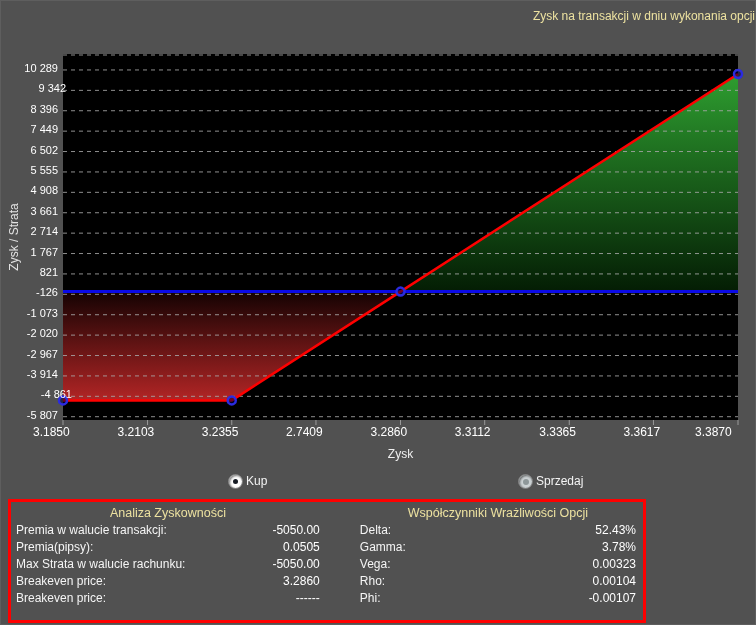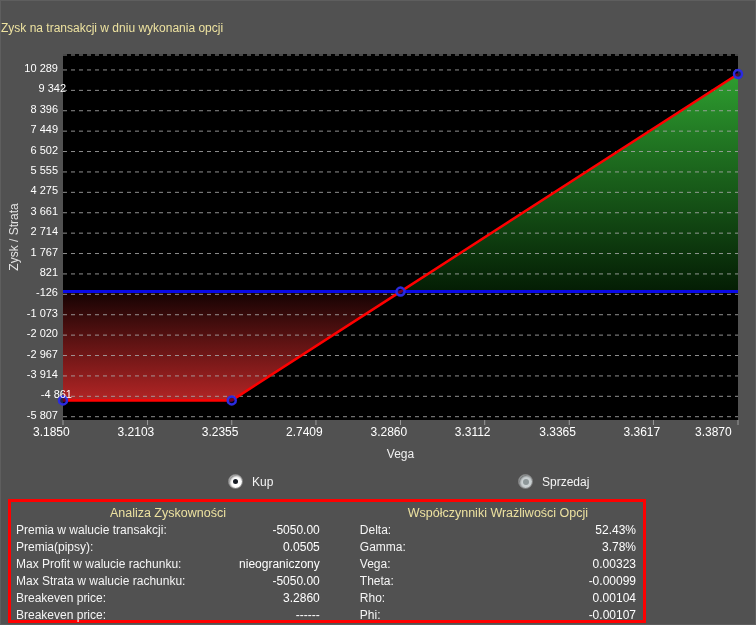--- a/index.html
+++ b/index.html
@@ -1,36 +1,36 @@
 <!DOCTYPE html>
 <html><head>
 <meta charset="utf-8">
 <style>
   html,body{margin:0;padding:0;background:#515151;}
   body{width:756px;height:625px;position:relative;overflow:hidden;
        font-family:"Liberation Sans",sans-serif;color:#f2f2f2;}
   .window{position:absolute;inset:0;background:#515151;border:1px solid #5e5e5e;}
 
-  .chart-title{position:absolute;top:20px;left:0;width:100%;text-align:left;
+  .chart-title{position:absolute;top:8px;left:0;width:100%;text-align:right;
                font-size:12px;color:#ede2a0;}
 
   .y-axis-title{position:absolute;left:0;top:53px;width:26px;height:366px;
                 display:flex;align-items:center;justify-content:center;}
   .y-axis-title span{transform:rotate(-90deg);white-space:nowrap;font-size:12px;color:#e3e3e3;}
 
   .plot{position:absolute;left:62px;top:53px;width:675px;height:366px;background:#000;}
   .plot svg{overflow:visible;display:block;}
 
   .ylab{position:absolute;left:0;width:57px;text-align:right;font-size:11px;color:#fff;}
   .xlab{position:absolute;top:424px;width:60px;text-align:left;font-size:12px;color:#fff;}
 
   .x-axis-title{position:absolute;top:446px;left:62px;width:675px;text-align:center;
                 font-size:12px;color:#f0f0f0;}
 
-  .radio-group{position:absolute;top:473px;display:flex;align-items:center;gap:9px;cursor:default;}
+  .radio-group{position:absolute;top:473px;display:flex;align-items:flex-start;gap:3px;cursor:default;}
   .radio-group.kup{left:227px;}
   .radio-group.sprzedaj{left:517px;}
   .radio-circle{width:13px;height:13px;border-radius:50%;background:#fff;
                 border:1px solid #7a7a7a;box-shadow:inset 1px 1px 2px rgba(0,0,0,.5);
                 display:flex;align-items:center;justify-content:center;}
   .radio-circle .dot{width:5px;height:5px;border-radius:50%;background:transparent;}
   .radio-circle.checked .dot{background:#161b24;}
   .radio-circle.muted{background:#ccd2d4;}
   .radio-circle.muted .dot{background:#8e9799;width:6px;height:6px;}
   .radio-label{font-size:12px;color:#f4f4f4;}
@@ -107,21 +107,21 @@
       </svg>
   </div>
 
   <div id="y-labels">
       <div class="ylab" style="top: 60.9627px;">10 289</div>
       <div class="ylab" style="top: 81.363px; padding-left: 8px;">9 342</div>
       <div class="ylab" style="top: 101.742px;">8 396</div>
       <div class="ylab" style="top: 122.142px;">7 449</div>
       <div class="ylab" style="top: 142.543px;">6 502</div>
       <div class="ylab" style="top: 162.943px;">5 555</div>
-      <div class="ylab" style="top: 183.343px;">4 275</div>
+      <div class="ylab" style="top: 183.343px;">4 908</div>
       <div class="ylab" style="top: 203.744px;">3 661</div>
       <div class="ylab" style="top: 224.144px;">2 714</div>
       <div class="ylab" style="top: 244.544px;">1 767</div>
       <div class="ylab" style="top: 264.923px;">821</div>
       <div class="ylab" style="top: 285.323px;">-126</div>
       <div class="ylab" style="top: 305.724px;">-1 073</div>
       <div class="ylab" style="top: 326.124px;">-2 020</div>
       <div class="ylab" style="top: 346.525px;">-2 967</div>
       <div class="ylab" style="top: 366.925px;">-3 914</div>
       <div class="ylab" style="top: 387.325px; padding-left: 14px;">-4 861</div>
@@ -132,21 +132,21 @@
       <div class="xlab" style="left: 116.542px;">3.2103</div>
       <div class="xlab" style="left: 200.75px;">3.2355</div>
       <div class="xlab" style="left: 284.958px;">2.7409</div>
       <div class="xlab" style="left: 369.5px;">3.2860</div>
       <div class="xlab" style="left: 453.708px;">3.3112</div>
       <div class="xlab" style="left: 538.25px;">3.3365</div>
       <div class="xlab" style="left: 622.458px;">3.3617</div>
       <div class="xlab" style="left: 694px;">3.3870</div>
     </div>
 
-  <div class="x-axis-title">Vega</div>
+  <div class="x-axis-title">Zysk</div>
 
   <div class="radio-group kup">
     <span class="radio-circle checked" id="radio-kup-circle">
         <span class="dot"></span>
       </span>
     <span class="radio-label">Kup</span>
   </div>
 
   <div class="radio-group sprzedaj">
     <span class="radio-circle muted" id="radio-sprzedaj-circle">
@@ -160,24 +160,20 @@
       <div class="panel-header">Analiza Zyskowności</div>
       <div class="prow">
         <span class="lbl">Premia w walucie transakcji:</span>
         <span class="val">-5050.00</span>
       </div>
       <div class="prow">
         <span class="lbl">Premia(pipsy):</span>
         <span class="val">0.0505</span>
       </div>
       <div class="prow">
-        <span class="lbl">Max Profit w walucie rachunku:</span>
-        <span class="val">nieograniczony</span>
-      </div>
-      <div class="prow">
         <span class="lbl">Max Strata w walucie rachunku:</span>
         <span class="val">-5050.00</span>
       </div>
       <div class="prow">
         <span class="lbl">Breakeven price:</span>
         <span class="val">3.2860</span>
       </div>
       <div class="prow">
         <span class="lbl">Breakeven price:</span>
         <span class="val">------</span>
@@ -191,24 +187,20 @@
       </div>
       <div class="prow">
         <span class="lbl">Gamma:</span>
         <span class="val">3.78%</span>
       </div>
       <div class="prow">
         <span class="lbl">Vega:</span>
         <span class="val">0.00323</span>
       </div>
       <div class="prow">
-        <span class="lbl">Theta:</span>
-        <span class="val">-0.00099</span>
-      </div>
-      <div class="prow">
         <span class="lbl">Rho:</span>
         <span class="val">0.00104</span>
       </div>
       <div class="prow">
         <span class="lbl">Phi:</span>
         <span class="val">-0.00107</span>
       </div>
     </div>
   </div>
 </div>

